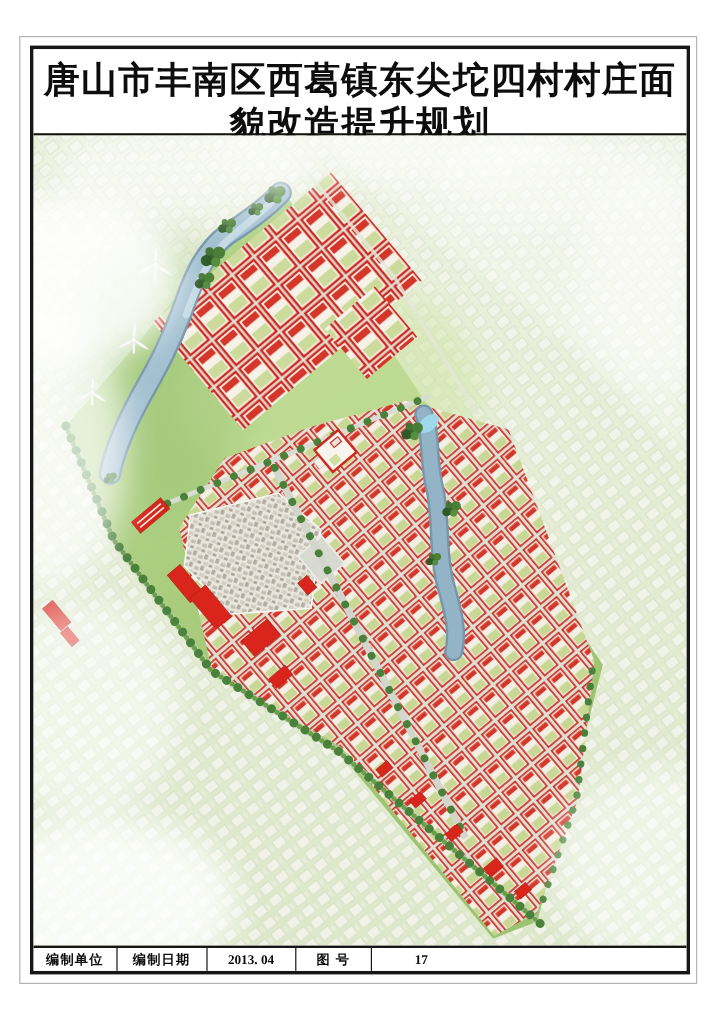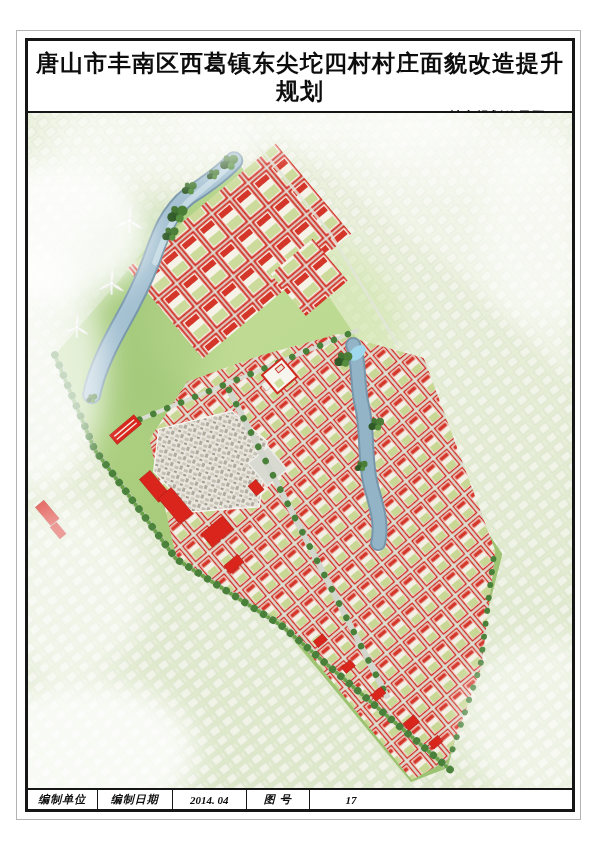--- a/index.html
+++ b/index.html
@@ -5,32 +5,32 @@
   html,body{margin:0;padding:0;}
   body{width:600px;height:849px;background:#ffffff;position:relative;overflow:hidden;
        font-family:"Liberation Sans","DejaVu Sans",sans-serif;}
   .sheet{position:absolute;left:0;top:0;width:600px;height:849px;background:#ffffff;}
   .outer-frame{position:absolute;left:16px;top:30px;width:565px;height:790px;
        border:1px solid #b3b3b3;box-sizing:border-box;}
   .inner-frame{position:absolute;left:25px;top:38px;width:550px;height:774px;
        border:3px solid #161616;box-sizing:border-box;background:#fff;}
   .title-block{position:absolute;left:0;top:0;width:544px;height:72px;background:#ffffff;
        border-bottom:2px solid #161616;box-sizing:border-box;}
-  .title-block h1{margin:9px 0 0 0;text-align:center;font-size:23px;font-weight:700;
+  .title-block h1{margin:9px 0 0 0;text-align:center;font-size:30px;font-weight:700;
        color:#0d0d0d;letter-spacing:1px;line-height:1.2;}
   .subtitle{text-align:right;padding-right:26px;font-size:13px;font-weight:700;
        color:#111;margin-top:3px;letter-spacing:1px;}
   .render-area{position:absolute;left:0;top:72px;width:544px;height:675px;overflow:hidden;
        background:#e6eed8;}
   .render-area svg{display:block;}
   .footer-table{position:absolute;left:0;bottom:0;width:544px;height:21px;display:flex;
        border-top:2px solid #161616;box-sizing:border-box;background:#fff;}
   .footer-cell{box-sizing:border-box;border-right:1px solid #161616;display:flex;
        align-items:center;justify-content:center;font-size:11px;font-weight:700;color:#0d0d0d;
-       white-space:nowrap;overflow:hidden;letter-spacing:1px;font-style:italic;}
+       white-space:nowrap;overflow:hidden;letter-spacing:1px;}
   .footer-cell:last-child{border-right:none;}
   .footer-cell.num{font-family:"Liberation Serif","DejaVu Serif",serif;font-weight:700;letter-spacing:0;}
   .c0{width:12.8%;} .c1{width:33.0%;} .c2{width:13.8%;} .c3{width:13.6%;} .c4{width:11.6%;} .c5{width:15.2%;}
 </style>
 </head>
 <body>
 
 <div class="sheet">
   <div class="outer-frame"></div>
   <div class="inner-frame">
@@ -218,19 +218,19 @@
           <ellipse cx="524" cy="120" rx="70" ry="92" opacity="0.45" filter="url(#blurL)"></ellipse>
           <ellipse cx="528" cy="612" rx="92" ry="85" opacity="0.5" filter="url(#blurL)"></ellipse>
           <ellipse cx="128" cy="28" rx="110" ry="40" opacity="0.55" filter="url(#blurL)"></ellipse>
         </g>
       </svg>
     </div>
 
     <div class="footer-table">
       <div class="footer-cell c0">编制单位</div>
       <div class="footer-cell c2">编制日期</div>
-      <div class="footer-cell c3 num">2014. 04</div>
+      <div class="footer-cell c3 num">2013. 04</div>
       <div class="footer-cell c4">图 号</div>
       <div class="footer-cell c5 num">17</div>
     </div>
 
   </div>
 </div>
 
 </body></html>

